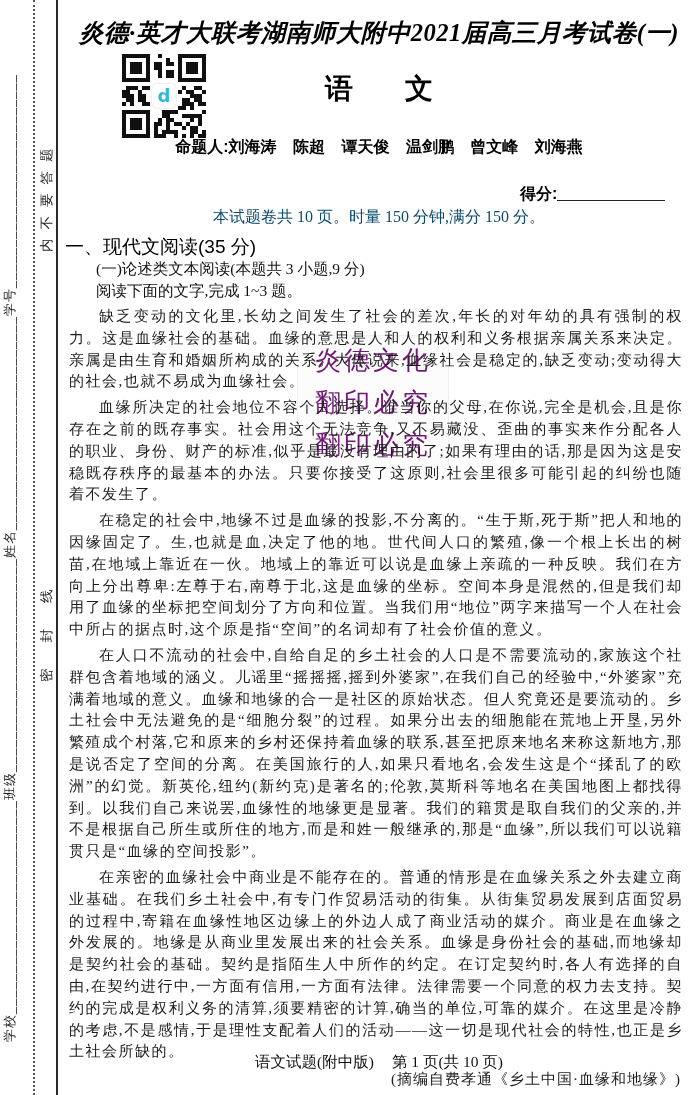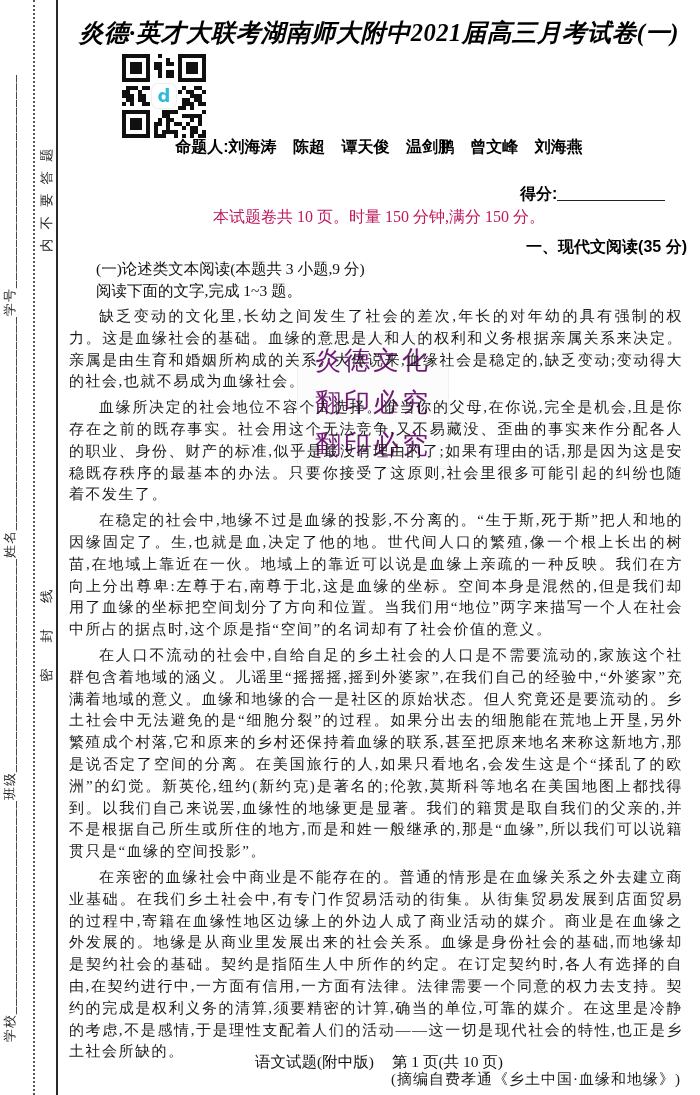--- a/index.html
+++ b/index.html
@@ -19,39 +19,39 @@
     font-size:24.5px;font-weight:bold;font-style:italic;letter-spacing:0.5px;color:#000;}
   .subject-title{position:absolute;left:62px;right:4px;top:70px;text-align:center;
     font-family:"Liberation Sans","DejaVu Sans",sans-serif;font-weight:bold;font-size:28px;word-spacing:44px;color:#000;}
   .setters{position:absolute;left:62px;right:4px;top:137px;text-align:center;
     font-family:"Liberation Sans","DejaVu Sans",sans-serif;font-weight:bold;font-size:16px;word-spacing:12px;color:#000;}
   .reviewers{position:absolute;left:62px;right:4px;top:162px;text-align:center;
     font-family:"Liberation Sans","DejaVu Sans",sans-serif;font-weight:bold;font-size:16px;word-spacing:12px;color:#000;}
   .score-row{position:absolute;left:520px;top:184px;
     font-family:"Liberation Sans","DejaVu Sans",sans-serif;font-weight:bold;font-size:16px;color:#000;}
   .score-blank{display:inline-block;width:108px;height:15px;border-bottom:1.6px solid #222;vertical-align:-2px;}
-  .paper-info{position:absolute;left:62px;right:4px;top:207px;text-align:center;font-size:16px;color:#be185d;}
+  .paper-info{position:absolute;left:62px;right:4px;top:207px;text-align:center;font-size:16px;color:#0c4a6e;}
   
   .qr{position:absolute;left:122px;top:54px;width:84px;height:84px;background:#fff;}
   .qr i{position:absolute;width:4px;height:4px;background:#101010;}
   .qr .fp{position:absolute;width:28px;height:28px;border:4px solid #101010;box-sizing:border-box;background:#fff;}
   .qr .fp::after{content:"";position:absolute;inset:4px;background:#101010;}
   .qr-logo{position:absolute;left:50%;top:50%;transform:translate(-50%,-50%);width:24px;height:24px;
     background:#fff;border-radius:6px;box-shadow:0 0 0 1px #eee;display:flex;align-items:center;justify-content:center;}
   .qr-d{font-family:"DejaVu Sans","Liberation Sans",sans-serif;font-weight:bold;font-size:18px;color:#2fb9dc;line-height:1;}
   
   .watermark{position:absolute;left:297px;top:335px;width:150px;height:132px;z-index:0;
     border:1px solid rgba(0,0,0,0.05);background:rgba(0,0,0,0.012);
     display:flex;flex-direction:column;align-items:center;justify-content:center;}
   .watermark div{font-size:26px;line-height:42px;letter-spacing:3px;color:#701a75;
     font-family:"Liberation Sans","DejaVu Sans",sans-serif;}
   
   .content{position:absolute;left:65px;top:236px;width:622px;z-index:1;}
-  .section-heading{font-family:"Liberation Sans","DejaVu Sans",sans-serif;font-weight:bold;
-    font-size:16px;line-height:22px;color:#000;text-align:right;}
+  .section-heading{font-family:"Liberation Sans","DejaVu Sans",sans-serif;font-weight:normal;
+    font-size:19px;line-height:22px;color:#000;}
   .sub-heading,.instruction{font-size:15.5px;line-height:22px;text-indent:2em;color:#111;}
   .content p{margin:4px;font-size:15px;line-height:21.8px;letter-spacing:1.5px;
     text-indent:2em;text-align:justify;text-justify:inter-ideograph;color:#1c1c1c;}
   .attribution{font-size:15px;line-height:24px;text-align:right;padding-right:6px;
     letter-spacing:1px;color:#1c1c1c;margin-top:2px;}
   
   .footer{position:absolute;left:62px;right:4px;top:1052px;text-align:center;font-size:15.5px;color:#111;}
   .footer span{margin:0 9px;}
 </style>
 </head>
@@ -175,20 +175,21 @@
       <i style="left:68px;top:80px"></i>
       <i style="left:76px;top:80px"></i>
       <i style="left:80px;top:80px"></i>
       <b class="fp" style="left:0;top:0"></b>
       <b class="fp" style="right:0;top:0"></b>
       <b class="fp" style="left:0;bottom:0"></b>
       <span class="qr-logo">
         <span class="qr-d" style="color:#2fb9dc">d</span>
       </span>
     </div>
+  <div class="subject-title">语 文</div>
   <div class="setters">命题人:刘海涛 陈超 谭天俊 温剑鹏 曾文峰 刘海燕</div>
   <div class="score-row">
     <span>得分:</span><span class="score-blank"></span>
   </div>
   <div class="paper-info">本试题卷共 10 页。时量 150 分钟,满分 150 分。</div>
 
   <div class="content">
     <div class="section-heading">一、现代文阅读(35 分)</div>
     <div class="sub-heading">(一)论述类文本阅读(本题共 3 小题,9 分)</div>
     <div class="instruction">阅读下面的文字,完成 1~3 题。</div>

